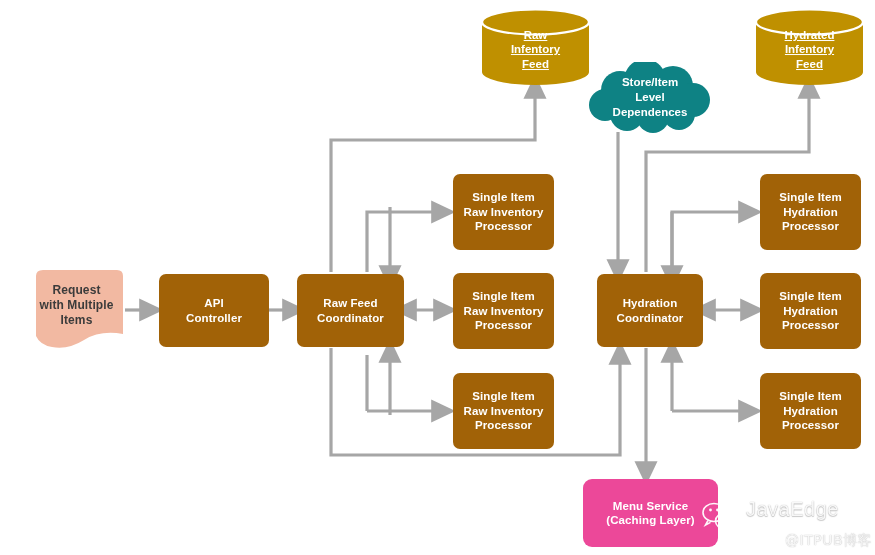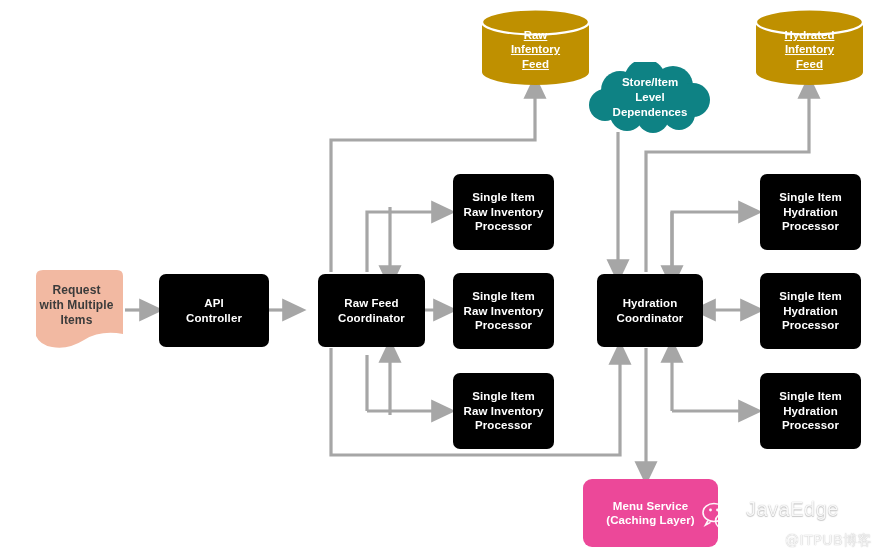--- a/index.html
+++ b/index.html
@@ -25,21 +25,21 @@
     box-sizing:border-box;
     display:flex;
     align-items:center;
     justify-content:center;
     text-align:center;
     font-weight:bold;
     line-height:1.25;
     letter-spacing:0.1px;
   }
   .node-red{
-    background:#000000;
+    background:#a16207;
     color:#ffffff;
     border-radius:7px;
     font-size:11.5px;
   }
   .node-teal{
     background:#ec4899;
     color:#ffffff;
     border-radius:9px;
     font-size:11.5px;
   }
@@ -177,21 +177,21 @@
       <path d="M8,8 Q8,2 15,2 L89,2 Q95,2 95,8 L95,66
                Q72,62 56,72 Q40,82 24,79 Q12,77 8,68 Z" fill="#F2B9A2"></path>
     </svg>
     <div class="doc-label">Request<br>with Multiple<br>Items</div>
   </div>
 
   <div class="node node-red" style="left:159px; top:274px; width:110px; height:73px;">
     <span>API<br>Controller</span>
   </div>
 
-  <div class="node node-red" style="left:297px; top:274px; width:107px; height:73px;margin-left:21px;">
+  <div class="node node-red" style="left:297px; top:274px; width:107px; height:73px;">
     <span>Raw Feed<br>Coordinator</span>
   </div>
 
   <div class="node node-red" style="left:453px; top:174px; width:101px; height:76px;">
     <span>Single Item<br>Raw Inventory<br>Processor</span>
   </div>
 
   <div class="node node-red" style="left:453px; top:273px; width:101px; height:76px;">
     <span>Single Item<br>Raw Inventory<br>Processor</span>
   </div>

